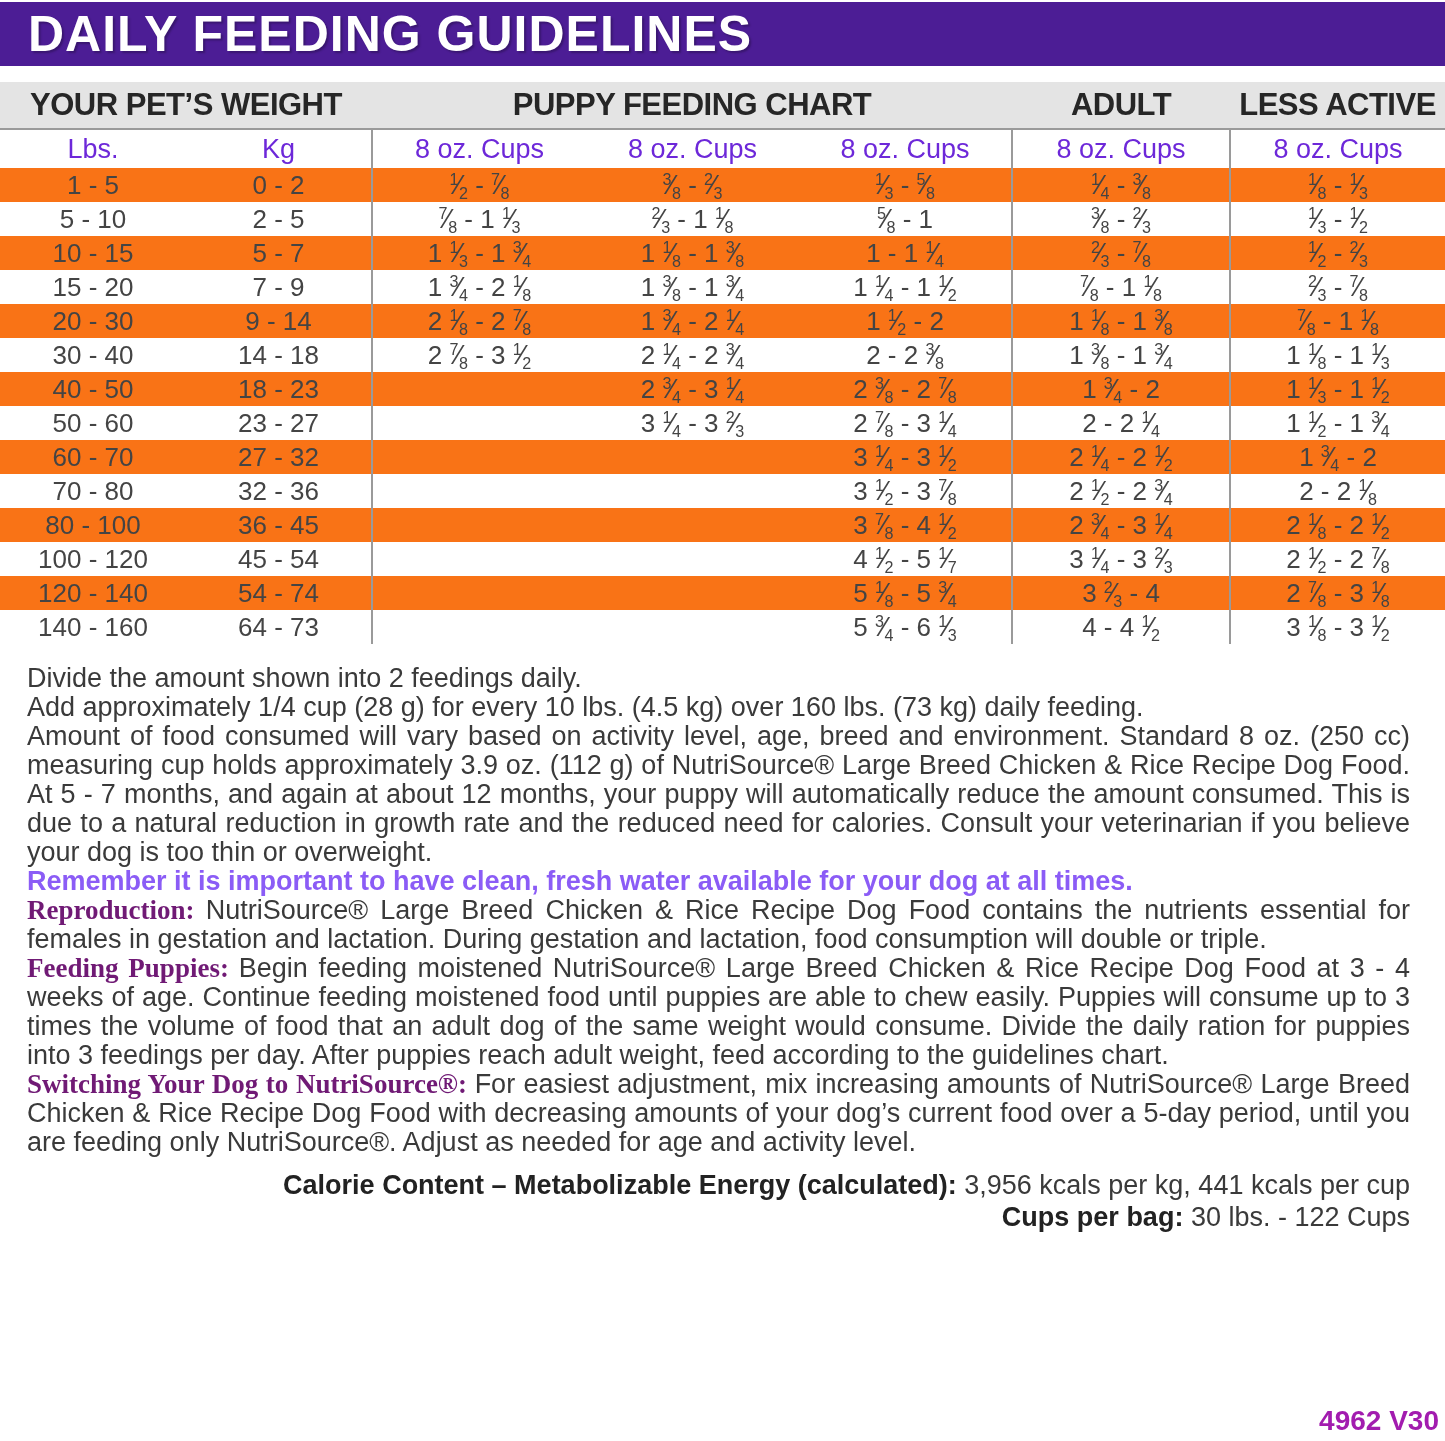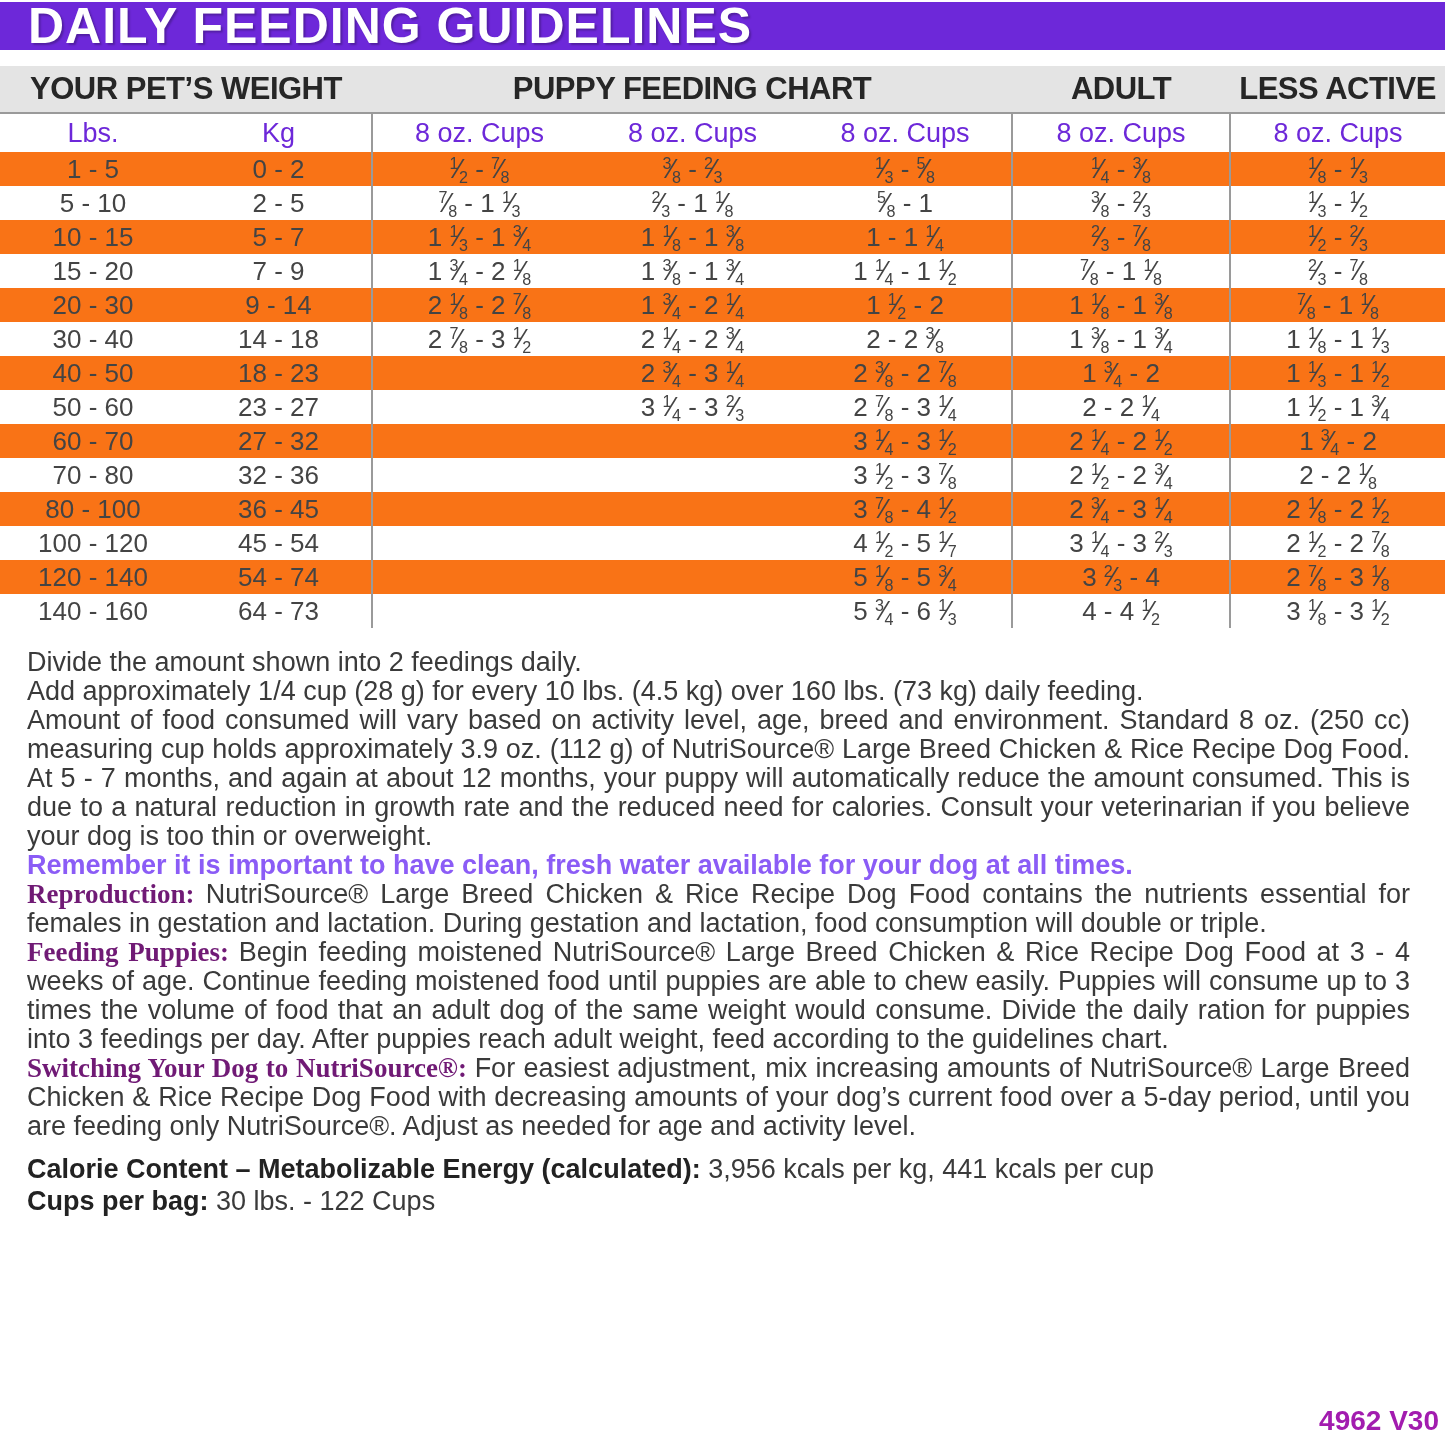--- a/index.html
+++ b/index.html
@@ -7,22 +7,22 @@
     position:relative;
     width:1445px;height:1441px;
     background:#ffffff;
     font-family:"Liberation Sans", sans-serif;
     color:#3a3a3a;
     overflow:hidden;
   }
   
   .banner{
     margin-top:2px;
-    height:48px;
-    background:#6d28d9;
+    height:64px;
+    background:#4c1d95;
     display:flex;align-items:center;
   }
   .banner .title{
     color:#ffffff;
     font-size:50px;
     font-weight:800;
     letter-spacing:1px;
     padding-left:28px;
     text-shadow:2px 2px 2px rgba(0,0,0,0.25);
     white-space:nowrap;
@@ -83,21 +83,21 @@
     margin:20px 35px 0 27px;
     font-size:27px;
     line-height:29px;
     color:#3a3a3a;
   }
   .textblock p{margin:0;text-align:justify;}
   .textblock p.b{font-weight:bold;color:#8b5cf6;}
   .section{margin-top:14px;}
   .section b{color:#701a75;font-family:Liberation Serif, serif;}
   .footlines{margin-top:14px;}
-  .footlines p{margin:0 0 3px 0;text-align:left;}
+  .footlines p{margin:0 0 3px 0;text-align:right;}
   .footlines b{color:#222;}
   .code{
     position:absolute;
     right:6px;bottom:4px;
     font-size:28px;
     font-weight:bold;
     color:#a21caf;
   }
 </style>
 </head>

